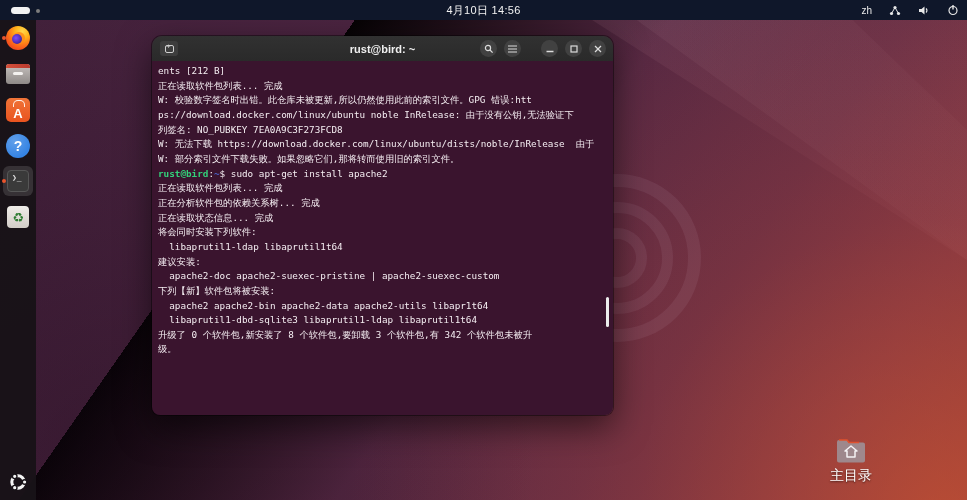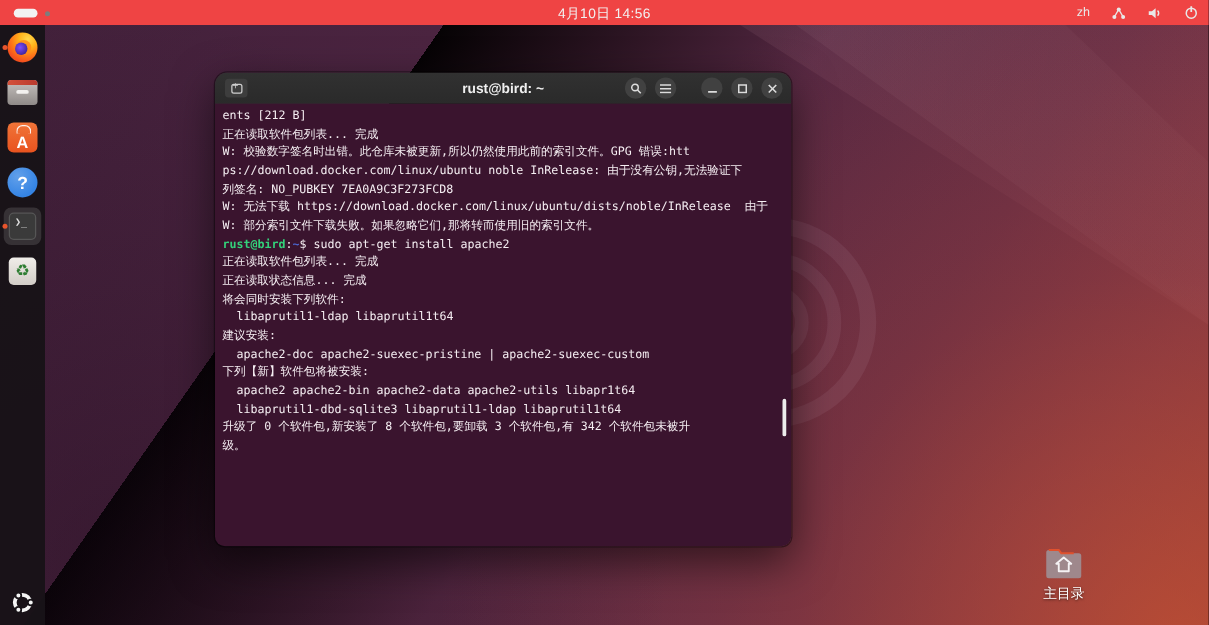--- a/index.html
+++ b/index.html
@@ -17,21 +17,21 @@
   .wp-glow { position:absolute; inset:0;
     background:radial-gradient(circle at 97% 103%, rgba(224,90,45,.50) 0%, rgba(190,70,50,.22) 28%, rgba(0,0,0,0) 55%); }
   .wp-shade { position:absolute; inset:0;
     background:radial-gradient(circle at 10% 90%, rgba(20,5,20,.35) 0%, rgba(0,0,0,0) 45%); }
   .ring { position:absolute; border-radius:50%; border:11px solid rgba(235,210,225,.08); z-index:1; }
   .r1 { left:587px; top:228px; width:60px; height:60px; }
   .r2 { left:561px; top:202px; width:112px; height:112px; }
   .r3 { left:533px; top:174px; width:168px; height:168px; border-width:13px; }
 
   
-  .top-bar { position:absolute; left:0; top:0; width:967px; height:20px; background:#ef4444; z-index:20;
+  .top-bar { position:absolute; left:0; top:0; width:967px; height:20px; background:#0f172a; z-index:20;
     display:flex; align-items:center; color:#eee; }
   .ws-pill { position:absolute; left:11px; top:7px; width:19px; height:7px; border-radius:4px; background:#f2f2f2; }
   .ws-dot  { position:absolute; left:36px; top:9px; width:4px; height:4px; border-radius:50%; background:#7d7d7d; }
   .clock { position:absolute; left:0; right:0; text-align:center; font-size:11px; letter-spacing:.3px; color:#f2f2f2; }
   .status { position:absolute; right:8px; top:0; height:20px; display:flex; align-items:center; gap:17px; }
   .im-label { font-size:10px; color:#e8e8e8; }
   .status svg { display:block; }
 
   
   .dock { position:absolute; left:0; top:20px; width:36px; height:480px; background:rgba(24,19,24,.97); z-index:15; }
@@ -54,22 +54,22 @@
     color:#fff; font-weight:bold; font-size:14px; display:flex; align-items:center; justify-content:center; }
   .term-slot { position:relative; width:36px; height:30px; display:flex; align-items:center; justify-content:center; }
   .term-hl { position:absolute; left:3px; top:0; width:30px; height:30px; border-radius:6px; background:rgba(255,255,255,.13); }
   .term-icon { position:relative; width:22px; height:22px; border-radius:4px; background:#3a3a3a; border:1px solid #565656; }
   .term-icon span { position:absolute; left:4px; top:2px; color:#e0e0e0; font-family:"DejaVu Sans Mono",monospace; font-size:8px; }
   .trash-icon { width:22px; height:22px; border-radius:4px; background:linear-gradient(180deg,#f0ede9 0%,#d2cdc7 100%);
     display:flex; align-items:center; justify-content:center; font-size:13px; color:#2e7d32; }
   .show-apps { position:absolute; left:0; bottom:6px; width:36px; display:flex; justify-content:center; }
 
   
-  .window { position:absolute; left:172px; top:36px; width:461px; height:379px; z-index:10;
-    border-radius:10px 10px 8px 8px; box-shadow:0 12px 34px rgba(0,0,0,.55), 0 0 0 1px rgba(0,0,0,.4); overflow:hidden;margin-top:22px; }
+  .window { position:absolute; left:152px; top:36px; width:461px; height:379px; z-index:10;
+    border-radius:10px 10px 8px 8px; box-shadow:0 12px 34px rgba(0,0,0,.55), 0 0 0 1px rgba(0,0,0,.4); overflow:hidden; }
   .titlebar { position:relative; height:25px; background:linear-gradient(180deg,#313131,#2a2a2a);
     display:flex; align-items:center; }
   .win-title { position:absolute; left:0; right:0; text-align:center; color:#f0f0f0; font-size:11px; font-weight:bold; }
   .newtab-btn { position:relative; margin-left:8px; width:18px; height:15px; border-radius:3px; background:#3d3d3d;
     display:flex; align-items:center; justify-content:center; z-index:2; }
   .newtab-glyph { width:9px; height:8px; border:1.2px solid #cfcfcf; border-radius:2px; position:relative; }
   .newtab-glyph::after { content:"+"; position:absolute; left:0.5px; top:-4px; color:#cfcfcf; font-size:8px; }
   .tb-right { position:absolute; right:7px; top:0; height:25px; display:flex; align-items:center; gap:7px; z-index:2; }
   .tb-btn { width:17px; height:17px; border-radius:50%; background:#414141; display:flex; align-items:center; justify-content:center; }
   .tb-btn svg { display:block; }
@@ -77,21 +77,21 @@
   .term-body { position:relative; height:354px; background:#3a142e; padding:3px 6px 0 6px; }
   .tl { white-space:pre; font-family:"DejaVu Sans Mono","DejaVu Sans",monospace; font-size:9.3px; line-height:14.65px;
     color:#f5eef2; letter-spacing:0; }
   .g { color:#33d17a; font-weight:bold; }
   .b { color:#4b63c9; font-weight:bold; }
   .scroll-thumb { position:absolute; right:4px; top:236px; width:3px; height:30px; border-radius:2px; background:#ececec; }
 
   
   .home-icon { position:absolute; left:821px; top:438px; width:60px; text-align:center; z-index:4; }
   .home-folder { position:relative; width:32px; height:26px; margin:0 auto; }
-  .home-label { margin-top:3px; font-size:11px; color:#fff; text-shadow:0 1px 2px rgba(0,0,0,.65); }
+  .home-label { margin-top:3px; font-size:14px; color:#fff; text-shadow:0 1px 2px rgba(0,0,0,.65); }
 
   
   .cof { display:block; }
 </style>
 </head>
 <body>
 
 <div class="stage">
 
   <div class="wallpaper">
@@ -214,20 +214,21 @@
     <div class="term-body">
       <div class="tl">ents [212 B]</div>
       <div class="tl">正在读取软件包列表... 完成</div>
       <div class="tl">W: 校验数字签名时出错。此仓库未被更新,所以仍然使用此前的索引文件。GPG 错误:htt</div>
       <div class="tl">ps://download.docker.com/linux/ubuntu noble InRelease: 由于没有公钥,无法验证下</div>
       <div class="tl">列签名: NO_PUBKEY 7EA0A9C3F273FCD8</div>
       <div class="tl">W: 无法下载 https://download.docker.com/linux/ubuntu/dists/noble/InRelease  由于</div>
       <div class="tl">W: 部分索引文件下载失败。如果忽略它们,那将转而使用旧的索引文件。</div>
       <div class="tl"><span class="g">rust@bird</span><span>:</span><span class="b">~</span><span>$</span><span> sudo apt-get install apache2</span></div>
       <div class="tl">正在读取软件包列表... 完成</div>
+      <div class="tl">正在分析软件包的依赖关系树... 完成</div>
       <div class="tl">正在读取状态信息... 完成</div>
       <div class="tl">将会同时安装下列软件:</div>
       <div class="tl">  libaprutil1-ldap libaprutil1t64</div>
       <div class="tl">建议安装:</div>
       <div class="tl">  apache2-doc apache2-suexec-pristine | apache2-suexec-custom</div>
       <div class="tl">下列【新】软件包将被安装:</div>
       <div class="tl">  apache2 apache2-bin apache2-data apache2-utils libapr1t64</div>
       <div class="tl">  libaprutil1-dbd-sqlite3 libaprutil1-ldap libaprutil1t64</div>
       <div class="tl">升级了 0 个软件包,新安装了 8 个软件包,要卸载 3 个软件包,有 342 个软件包未被升</div>
       <div class="tl">级。</div>

